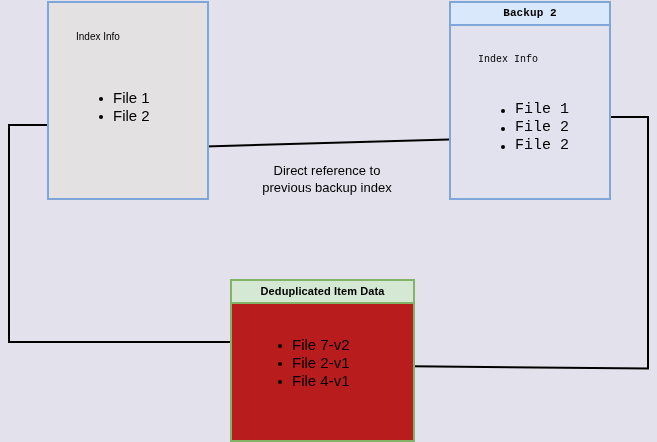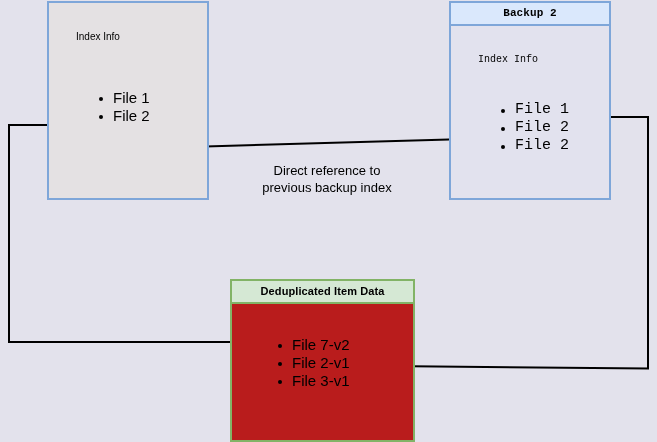--- a/index.html
+++ b/index.html
@@ -173,21 +173,21 @@
     </ul>
   </div>
 </div>
 
 <div class="box box-green" id="dedup">
   <div class="box-header">Deduplicated Item Data</div>
   <div class="box-body">
     <ul class="file-list" id="dedup-files">
       <li>File 7-v2</li>
       <li>File 2-v1</li>
-      <li>File 3-v1</li>
+      <li>File 4-v1</li>
     </ul>
   </div>
 </div>
 
 <div id="center-note">
   <div>Direct reference to</div>
   <div>previous backup index</div>
 </div>
 
 </body></html>

